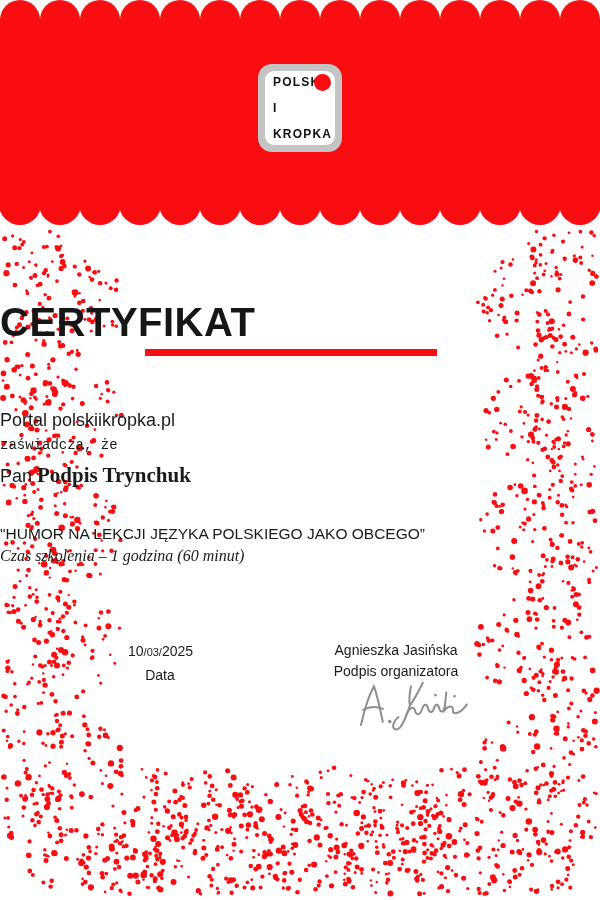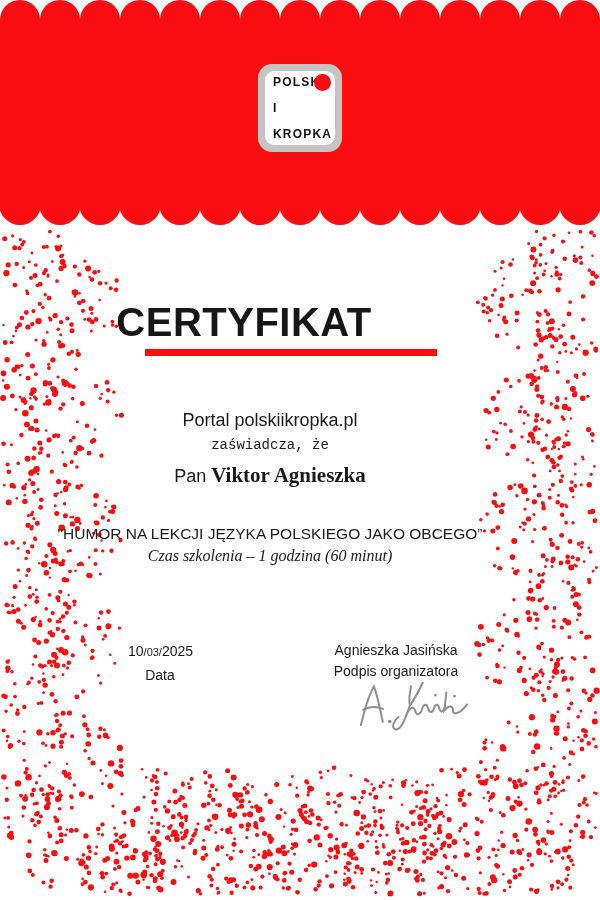--- a/index.html
+++ b/index.html
@@ -13,25 +13,25 @@
   .logo{left:258px;top:64px;width:84px;height:88px;background:var(--logo-gray,#c4c4c4);
         border-radius:14px;}
   .logo-inner{position:absolute;left:7px;top:7px;right:7px;bottom:7px;background:#fff;
         border-radius:9px;}
   .logo-line{position:absolute;left:8px;font-weight:bold;font-size:12px;letter-spacing:1.2px;
         color:#111;white-space:nowrap;}
   .logo-l1{top:4px;} .logo-l2{top:30px;} .logo-l3{top:56px;}
   .logo-dot{position:absolute;right:4px;top:3px;width:17px;height:17px;border-radius:50%;
         background:var(--red,#f90d11);}
   
-  .title{left:0;top:300px;width:488px;text-align:center;font-size:40px;font-weight:bold;
+  .title{left:0;top:300px;width:488px;font-size:40px;font-weight:bold;
         letter-spacing:.5px;color:#161616;}
   .title-bar{left:145px;top:349px;width:292px;height:7px;background:var(--red,#f90d11);}
   
-  .cline{left:0;width:540px;text-align:center;white-space:nowrap;}
+  .cline{left:0;width:540px;text-align:left;white-space:nowrap;}
   .l-portal{top:410px;font-size:18px;}
   .l-zasw{top:437px;font-size:14px;font-family:Liberation Mono, monospace;}
   .l-pan{top:463px;font-size:18px;}
   .name-serif{font-family:"Liberation Serif",serif;font-weight:bold;font-size:21px;}
   .l-ucz{top:494px;font-size:18px;}
   .l-humor{top:525px;font-size:15.5px;}
   .l-czas{top:547px;font-size:16px;font-family:"Liberation Serif",serif;font-style:italic;}
   
   .date-block{left:128px;top:640px;width:64px;text-align:center;font-size:14px;line-height:23px;}
   .date-mid{font-size:11px;}
@@ -1957,21 +1957,21 @@
       <span class="logo-line logo-l3">KROPKA</span>
       <span class="logo-dot"></span>
     </div>
   </div>
 
   <div class="abs title">CERTYFIKAT</div>
   <div class="abs title-bar"></div>
 
   <div class="abs cline l-portal">Portal polskiikropka.pl</div>
   <div class="abs cline l-zasw">zaświadcza, że</div>
-  <div class="abs cline l-pan"><span>Pan </span><span class="name-serif">Viktor Agnieszka</span></div>
+  <div class="abs cline l-pan"><span>Pan </span><span class="name-serif">Podpis Trynchuk</span></div>
   <div class="abs cline l-humor">"HUMOR NA LEKCJI JĘZYKA POLSKIEGO JAKO OBCEGO”</div>
   <div class="abs cline l-czas">Czas szkolenia – 1 godzina (60 minut)</div>
 
   <div class="abs date-block">
     <div><span>10</span><span class="date-mid">/03/</span><span>2025</span></div>
     <div>Data</div>
   </div>
 
   <div class="abs org-block">
     <div>Agnieszka Jasińska</div>

